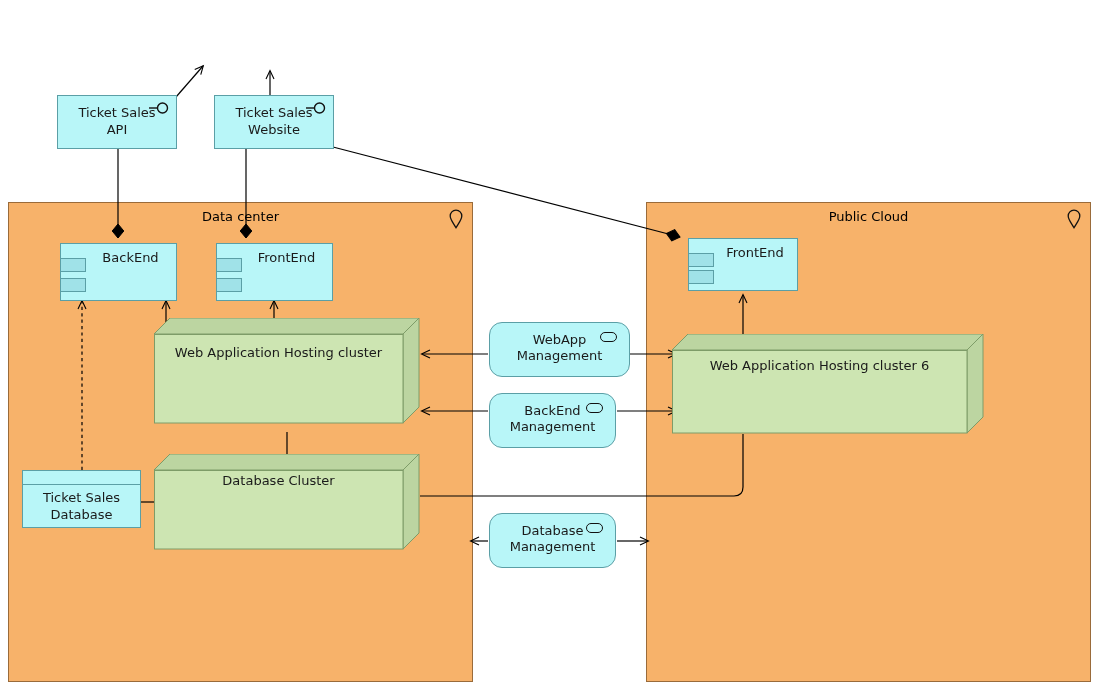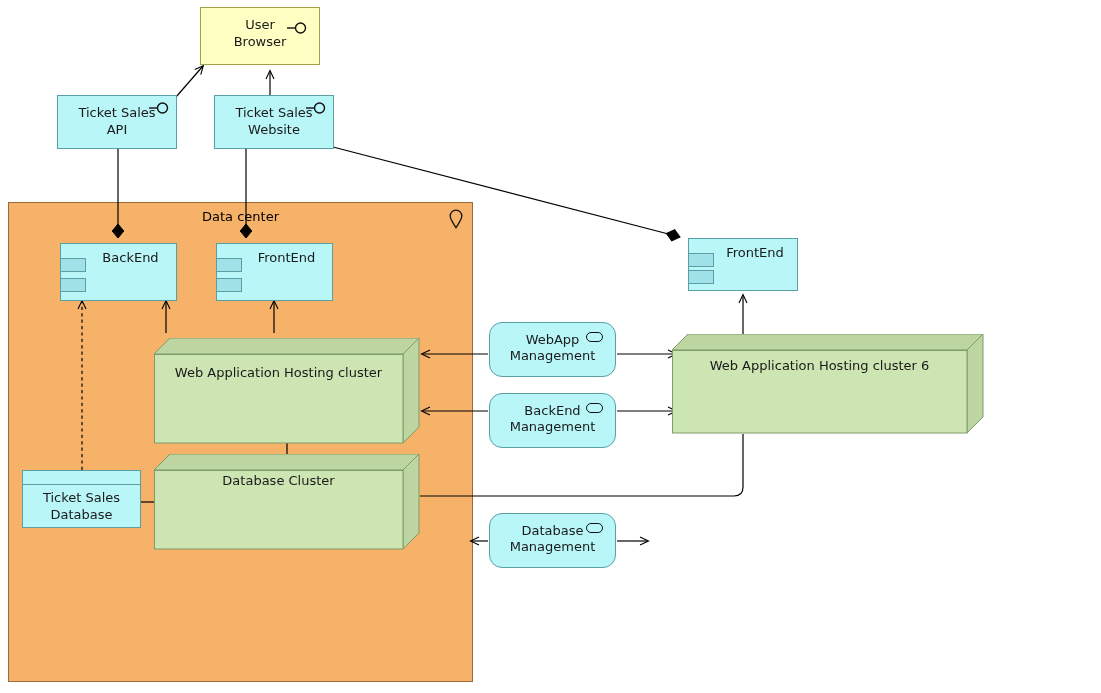--- a/index.html
+++ b/index.html
@@ -140,20 +140,26 @@
 
 <div id="canvas">
 
   <div class="node region" style="left:8px; top:202px; width:465px; height:480px;">
     <div class="region-title">Data center</div>
     <svg class="region-pin" viewBox="0 0 14 20">
       <path d="M7 1.2 C3.6 1.2 1.2 3.8 1.2 7 C1.2 10.6 4.4 14.2 7 18.6 C9.6 14.2 12.8 10.6 12.8 7 C12.8 3.8 10.4 1.2 7 1.2 Z" fill="none" stroke="#111" stroke-width="1.3"></path>
     </svg>
   </div>
 
+  <div class="node region" style="left:646px; top:202px; width:445px; height:480px;">
+    <div class="region-title">Public Cloud</div>
+    <svg class="region-pin" viewBox="0 0 14 20">
+      <path d="M7 1.2 C3.6 1.2 1.2 3.8 1.2 7 C1.2 10.6 4.4 14.2 7 18.6 C9.6 14.2 12.8 10.6 12.8 7 C12.8 3.8 10.4 1.2 7 1.2 Z" fill="none" stroke="#111" stroke-width="1.3"></path>
+    </svg>
+  </div>
 
   <svg id="edges">
     <defs>
       <marker id="openArrow" markerWidth="12" markerHeight="12" refX="9" refY="5" orient="auto" markerUnits="userSpaceOnUse">
         <path d="M1,1 L9.5,5 L1,9" fill="none" stroke="#000" stroke-width="1.1"></path>
       </marker>
       <marker id="diamond" markerWidth="18" markerHeight="18" refX="15.5" refY="9" orient="auto" markerUnits="userSpaceOnUse">
         <path d="M1.5,9 L8.5,3.2 L15.5,9 L8.5,14.8 Z" fill="#000" stroke="#000" stroke-width="1"></path>
       </marker>
     </defs>
@@ -188,28 +194,20 @@
       <path d="M488,411 L422,411" marker-end="url(#openArrow)"></path>
       <path d="M617,411 L676,411" marker-end="url(#openArrow)"></path>
 
       <path d="M488,541 L471,541" marker-end="url(#openArrow)"></path>
       <path d="M617,541 L648,541" marker-end="url(#openArrow)"></path>
 
       <path d="M420,496 L734,496 Q743,496 743,487 L743,434"></path>
     </g>
   </svg>
 
-  <div class="node iface-box yellow" style="left:200px; top:7px; width:120px; height:58px;">
-    <div class="label">User
-Browser</div>
-    <svg class="lollipop" style="right:10px; top:13px;" viewBox="0 0 22 14">
-      <line x1="0" y1="7" x2="8" y2="7" stroke="#111" stroke-width="1.4"></line>
-      <circle cx="13.5" cy="7" r="5" fill="none" stroke="#111" stroke-width="1.4"></circle>
-    </svg>
-  </div>
 
   <div class="node iface-box" style="left:57px; top:95px; width:120px; height:54px;">
     <div class="label">Ticket Sales
 API</div>
     <svg class="lollipop" style="right:5px; top:5px;" viewBox="0 0 22 14">
       <line x1="0" y1="7" x2="8" y2="7" stroke="#111" stroke-width="1.4"></line>
       <circle cx="13.5" cy="7" r="5" fill="none" stroke="#111" stroke-width="1.4"></circle>
     </svg>
   </div>
 
@@ -239,21 +237,21 @@
     <div class="comp-icon t1"></div>
     <div class="comp-icon t2" style="top:31px;"></div>
   </div>
 
   <div class="node artifact" style="left:22px; top:470px; width:119px; height:58px;">
     <div class="strip"></div>
     <div class="label">Ticket Sales
 Database</div>
   </div>
 
-  <div class="node node3d" style="left:154px; top:338px; width:266px; height:116px;">
+  <div class="node node3d" style="left:154px; top:318px; width:266px; height:116px;">
     <svg width="266" height="106" viewBox="0 0 266 106">
       <polygon points="0,16 16,0 265,0 249,16" fill="#bcd5a1" stroke="#7e9c68" stroke-width="1"></polygon>
       <polygon points="249,16 265,0 265,89 249,105" fill="#bcd5a1" stroke="#7e9c68" stroke-width="1"></polygon>
       <rect x="0.5" y="16.5" width="248.5" height="88.5" fill="#cde5b2" stroke="#7e9c68" stroke-width="1"></rect>
     </svg>
     <div class="label" style="top:27px; width:249px;">Web Application Hosting cluster</div>
   </div>
 
   <div class="node node3d" style="left:154px; top:454px; width:266px; height:96px;">
     <svg width="266" height="96" viewBox="0 0 266 96">
@@ -266,21 +264,21 @@
 
   <div class="node node3d" style="left:672px; top:334px; width:312px; height:100px;">
     <svg width="312" height="100" viewBox="0 0 312 100">
       <polygon points="0,16 16,0 311,0 295,16" fill="#bcd5a1" stroke="#7e9c68" stroke-width="1"></polygon>
       <polygon points="295,16 311,0 311,83 295,99" fill="#bcd5a1" stroke="#7e9c68" stroke-width="1"></polygon>
       <rect x="0.5" y="16.5" width="294.5" height="82.5" fill="#cde5b2" stroke="#7e9c68" stroke-width="1"></rect>
     </svg>
     <div class="label" style="top:24px; width:295px;">Web Application Hosting cluster 6</div>
   </div>
 
-  <div class="node service" style="left:489px; top:322px; width:127px; height:55px;">
+  <div class="node service" style="left:489px; top:322px; width:141px; height:55px;">
     <div class="label">WebApp
 Management</div>
     <div class="capsule-icon" style="right:12px; top:9px;"></div>
   </div>
 
   <div class="node service" style="left:489px; top:393px; width:127px; height:55px;">
     <div class="label">BackEnd
 Management</div>
     <div class="capsule-icon" style="right:12px; top:9px;"></div>
   </div>

